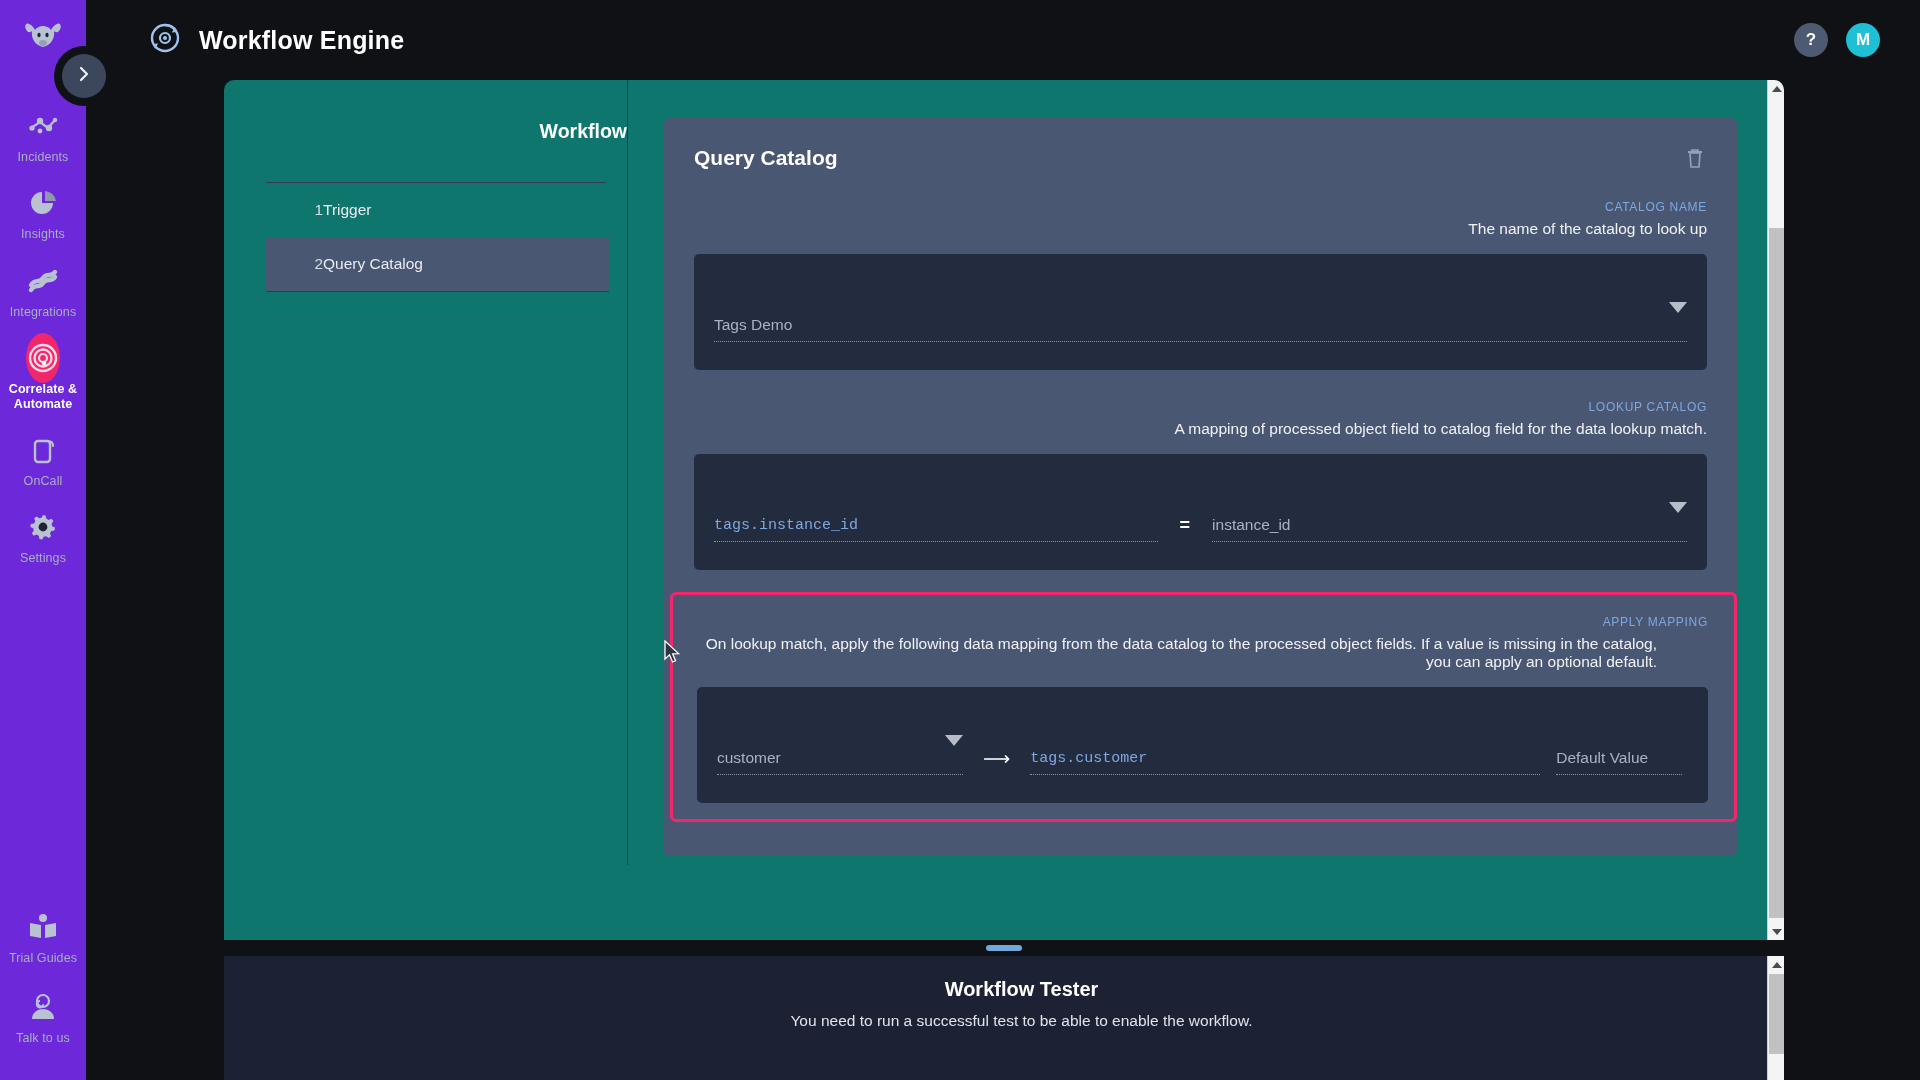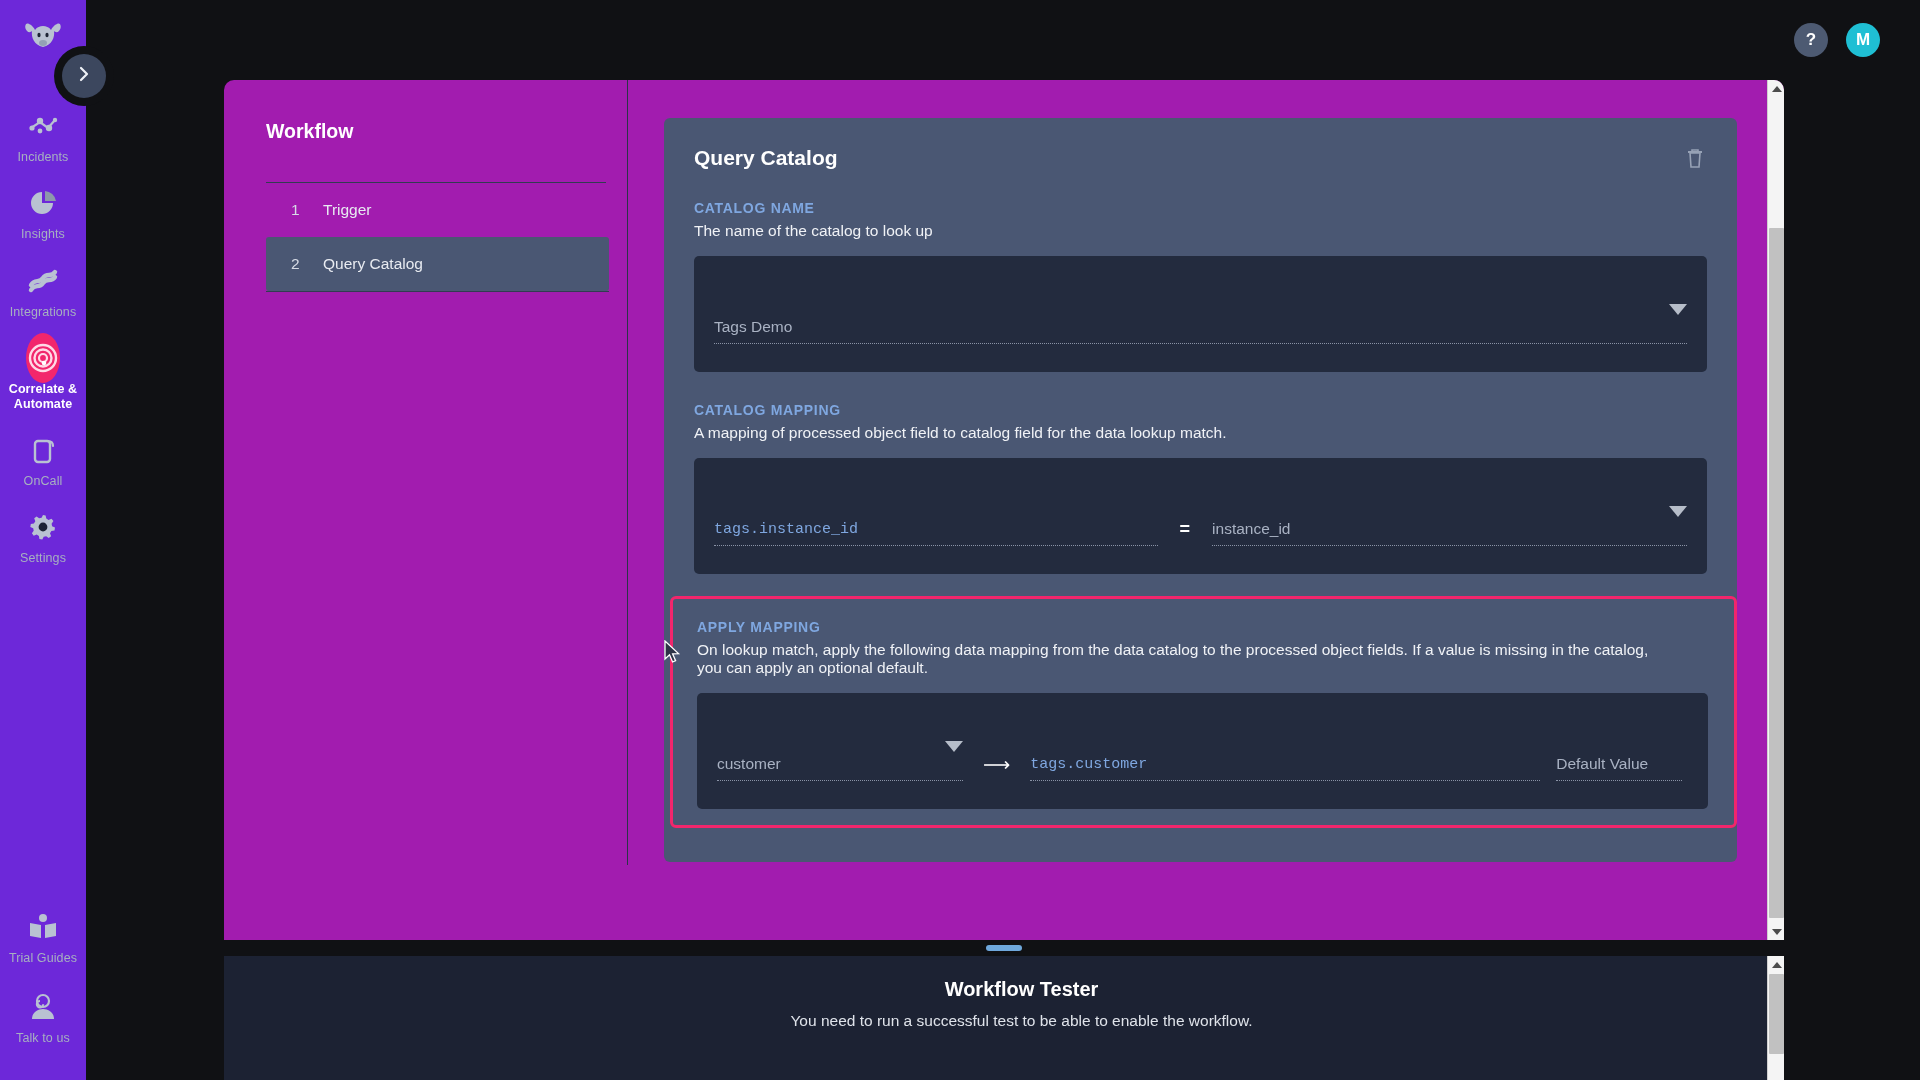--- a/index.html
+++ b/index.html
@@ -81,23 +81,24 @@
     display: flex; align-items: center; justify-content: center;
     font-size: 17px; font-weight: bold; color: #fff; cursor: pointer;
   }
   .help-btn { background: #4d5a72; }
   .avatar-btn { background: #1fbfd4; font-size: 17px; }
 
   
   .panel {
     position: absolute; left: 224px; top: 80px;
     width: 1560px; height: 860px;
-    background: #a21caf;
+    background: #0f766e;
     border-radius: 10px 10px 0 0;
     overflow: hidden;
+    text-align: right;
   }
   .panel-inner { display: flex; height: 100%; }
 
   .wf-col {
     width: 404px; flex: none; padding: 40px 0 0 42px;
     border-right: 1px solid #2b3347;
     height: 785px;
   }
   .wf-title { font-size: 19.5px; font-weight: bold; color: #fff; }
   .wf-divider { margin-top: 39px; width: 340px; height: 1px; background: #323b51; }
@@ -121,21 +122,21 @@
   .card-head { display: flex; align-items: flex-start; }
   .card-title { font-size: 21px; font-weight: bold; color: #ffffff; }
   .card-trash {
     margin-left: auto; width: 24px; height: 24px; cursor: pointer;
     display: flex; align-items: center; justify-content: center;
   }
   .card-desc { margin-top: 20px; font-size: 15.5px; color: #f0f2f6; }
 
   .field-block { margin-top: 30px; }
   .field-label {
-    font-size: 14px; font-weight: bold; color: #7fa7e0;
+    font-size: 12px; font-weight: normal; color: #7fa7e0;
     letter-spacing: .7px;
   }
   .field-help { margin-top: 6px; font-size: 15.5px; color: #f0f2f6; }
 
   .inputbox {
     margin-top: 16px; background: #232b3e;
     border-radius: 5px; padding: 26px 20px 28px 20px;
   }
   .row { display: flex; align-items: flex-end; }
 
@@ -322,20 +323,33 @@
   <div class="rail-notch"></div>
   <div class="rail-expand">
     <span>
       <svg width="18" height="18" viewBox="0 0 18 18">
         <path d="M6 3 L12 9 L6 15" stroke="#eef1f6" stroke-width="2.2" fill="none" stroke-linecap="round" stroke-linejoin="round"></path>
       </svg>
     </span>
   </div>
 
   <div class="topbar">
+    <div class="topbar-left">
+      <span>
+        <svg width="34" height="34" viewBox="0 0 34 34">
+          <circle cx="17" cy="17" r="13" stroke="#9ec2ef" stroke-width="2.4" fill="none"></circle>
+          <path d="M17 4 a13 13 0 0 1 11 6" stroke="#9ec2ef" stroke-width="2.6" fill="none"></path>
+          <circle cx="17" cy="17" r="5" stroke="#9ec2ef" stroke-width="2.2" fill="none"></circle>
+          <circle cx="17" cy="17" r="2" fill="#9ec2ef"></circle>
+          <path d="M27 6 l2 5 -5.2 .5 z" fill="#9ec2ef"></path>
+          <path d="M7 28 l-2 -5 5.2 -.5 z" fill="#9ec2ef"></path>
+        </svg>
+      </span>
+      <span class="topbar-title">Workflow Engine</span>
+    </div>
     <div class="topbar-right">
       <div class="circ-btn help-btn">?</div>
       <div class="circ-btn avatar-btn">M</div>
     </div>
   </div>
 
   <div class="panel">
     <div class="panel-inner">
 
       <div class="wf-col">
@@ -374,21 +388,21 @@
             <div class="field-help">The name of the catalog to look up</div>
             <div class="inputbox">
               <div class="uline" style="width:100%;">
                 <span class="txt">Tags Demo</span>
                 <span class="caret"></span>
               </div>
             </div>
           </div>
 
           <div class="field-block">
-            <div class="field-label">CATALOG MAPPING</div>
+            <div class="field-label">LOOKUP CATALOG</div>
             <div class="field-help">A mapping of processed object field to catalog field for the data lookup match.</div>
             <div class="inputbox">
               <div class="row">
                 <div class="uline" style="width:452px;">
                   <span class="txt mono">tags.instance_id</span>
                 </div>
                 <span class="eqsign">=</span>
                 <div class="uline" style="width:484px;">
                   <span class="txt">instance_id</span>
                   <span class="caret"></span>

